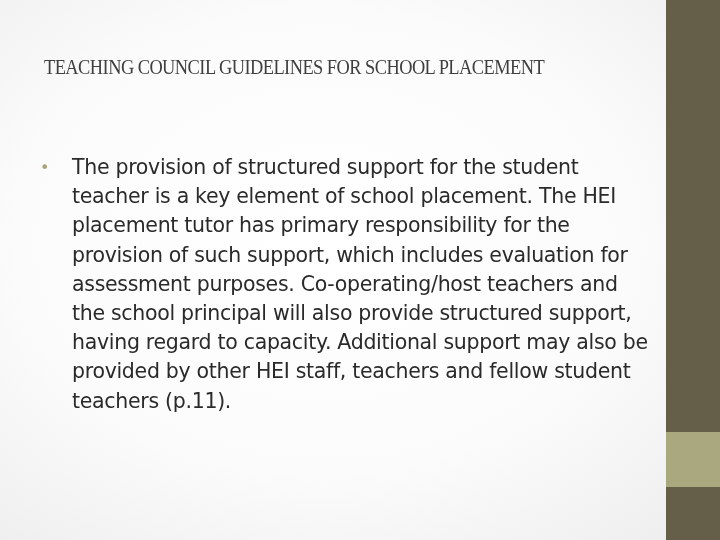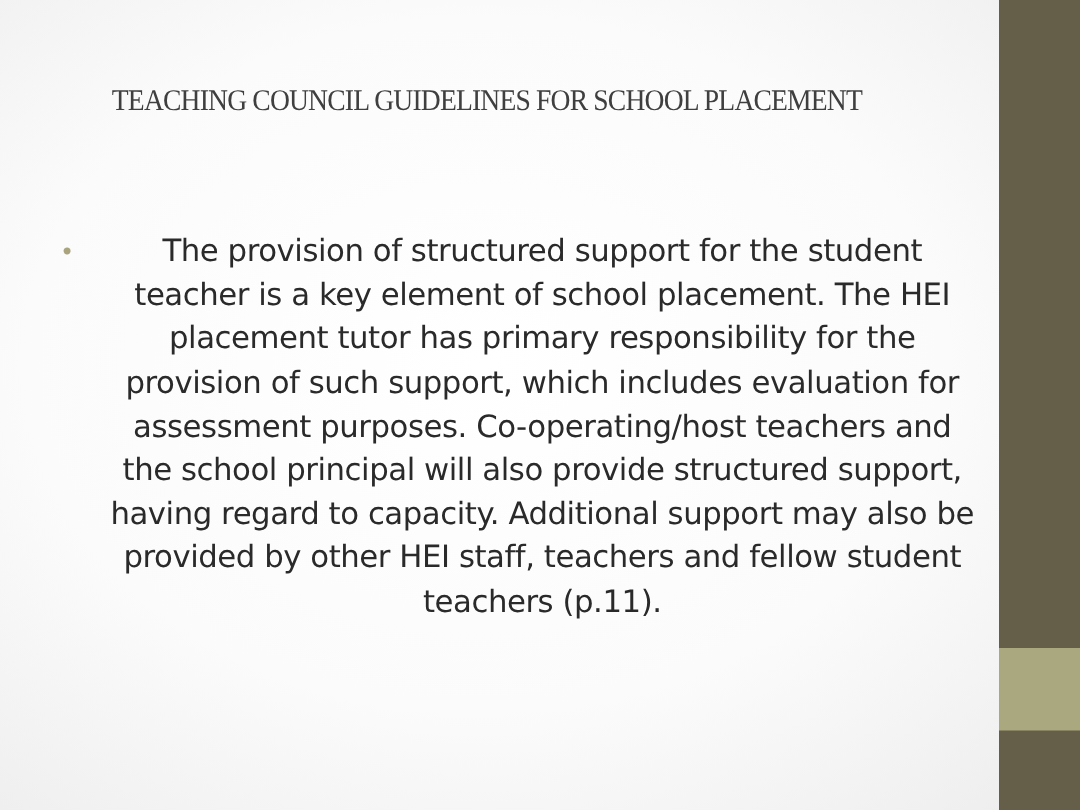--- a/index.html
+++ b/index.html
@@ -1,18 +1,18 @@
 <!DOCTYPE html>
 <html><head>
 <meta charset="utf-8">
 <style>
   html, body { margin: 0; padding: 0; }
   body { width: 720px; height: 540px; overflow: hidden; position: relative;
     background: radial-gradient(ellipse at 45% 45%, #ffffff 0%, #fbfbfb 55%, #ececec 100%); }
-  .slide { position: absolute; left: 0; top: 0; width: 720px; height: 540px; text-align: center; }
+  .slide { position: absolute; left: 0; top: 0; width: 720px; height: 540px; }
   .sidebar { position: absolute; left: 666px; top: 0; width: 54px; height: 540px; background: #655e48; }
   .sidebar-accent { position: absolute; left: 666px; top: 432px; width: 54px; height: 55px; background: #aaa87f; }
   .title { position: absolute; left: 44px; top: 56px; width: 610px;
     font-family: "Liberation Serif", "DejaVu Serif", serif; font-size: 20px; color: #3f3f3f;
     letter-spacing: -0.6px; transform: scaleX(0.92); transform-origin: left center; white-space: nowrap; }
   .content { position: absolute; left: 36px; top: 153px; width: 615px; }
   .bullet-item { position: relative; padding-left: 36px; font-family: "DejaVu Sans", sans-serif;
     font-size: 20.5px; line-height: 29.2px; color: #2a2a2a; letter-spacing: -0.3px; }
   .bullet-dot { position: absolute; left: 4px; top: 0; color: #a9a37e; font-size: 16px; }
 </style>

